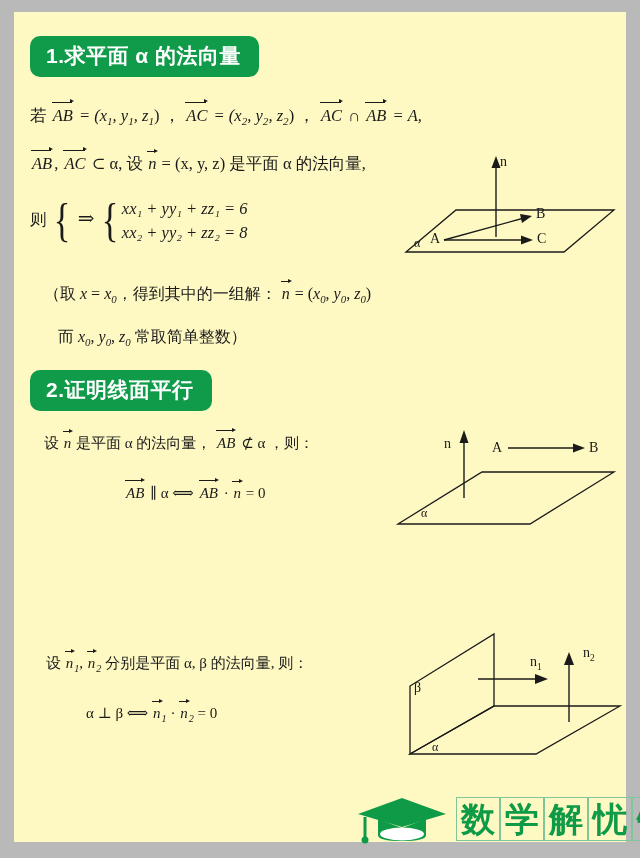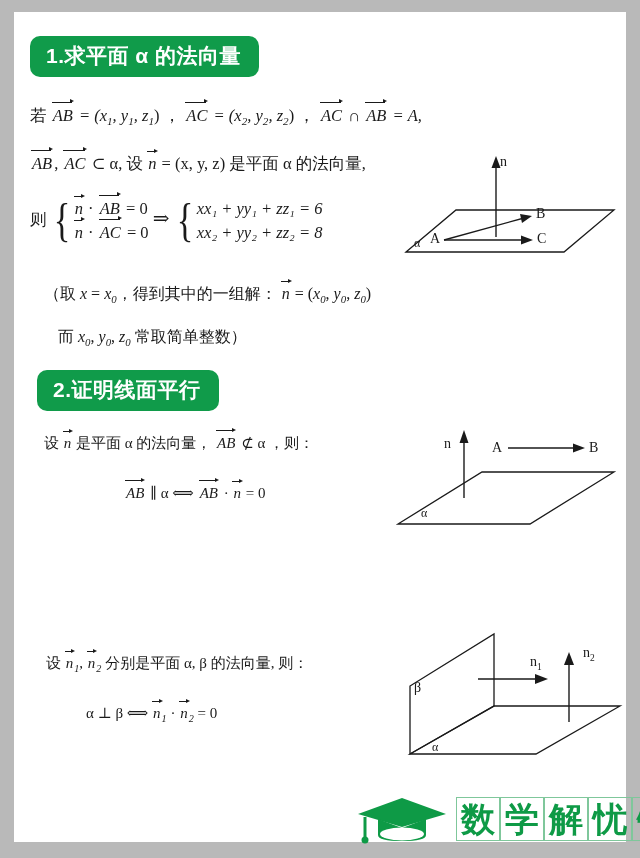--- a/index.html
+++ b/index.html
@@ -12,21 +12,21 @@
     height: 858px;
     overflow: hidden;
     font-family: "Liberation Serif", "DejaVu Serif", serif;
   }
   .page {
     position: absolute;
     left: 14px;
     top: 12px;
     width: 612px;
     height: 830px;
-    background: #ffffff;
+    background: #fef9c3;
     box-sizing: border-box;
   }
   .section-header {
     display: inline-block;
     background: #109b4a;
     color: #ffffff;
     border-radius: 10px;
     font-family: "Liberation Sans", "DejaVu Sans", sans-serif;
     font-weight: bold;
     font-size: 21px;
@@ -172,34 +172,20 @@
     <span class="vec">AC</span>
     <span>⊂ α, 设</span>
     <span class="nvec">n</span>
     <span>= (x, y, z) 是平面 α 的法向量,</span>
   </div>
 
   <div class="sec body-text" style="top:185px;">
     <span>则</span>
     <span class="system">
       <span class="brace">{</span>
-      <span class="rows">
-        <div>
-          <span class="nvec">n</span>
-          <span>·</span>
-          <span class="vec">AB</span>
-          <span>= 0</span>
-        </div>
-        <div>
-          <span class="nvec">n</span>
-          <span>·</span>
-          <span class="vec">AC</span>
-          <span>= 0</span>
-        </div>
-      </span>
     </span>
     <span style="font-size:20px;">⇒</span>
     <span class="system">
       <span class="brace">{</span>
       <span class="rows it">
         <div>xx₁ + yy₁ + zz₁ = 6</div>
         <div>xx₂ + yy₂ + zz₂ = 8</div>
       </span>
     </span>
   </div>
@@ -228,21 +214,21 @@
       <line x1="58" y1="88" x2="138" y2="88" stroke="#1a1a1a" stroke-width="1.3"></line>
       <polygon points="147,88 135,83.5 135,92.5" fill="#1a1a1a"></polygon>
     </svg>
     <span class="lbl" style="left:114px; top:2px;">n</span>
     <span class="lbl lbl-sm" style="left:28px; top:84px;">α</span>
     <span class="lbl" style="left:44px; top:79px;">A</span>
     <span class="lbl" style="left:150px; top:54px;">B</span>
     <span class="lbl" style="left:151px; top:79px;">C</span>
   </div>
 
-  <div class="sec" style="top:358px;margin-left:7px;">
+  <div class="sec" style="top:358px;">
     <div class="section-header">2.证明线面平行</div>
   </div>
 
   <div class="sec body-text big-text" style="top:420px; left:30px;">
     <span>设</span>
     <span class="nvec">n</span>
     <span>是平面 α 的法向量，</span>
     <span class="vec">AB</span>
     <span>⊄ α ，则：</span>
   </div>

